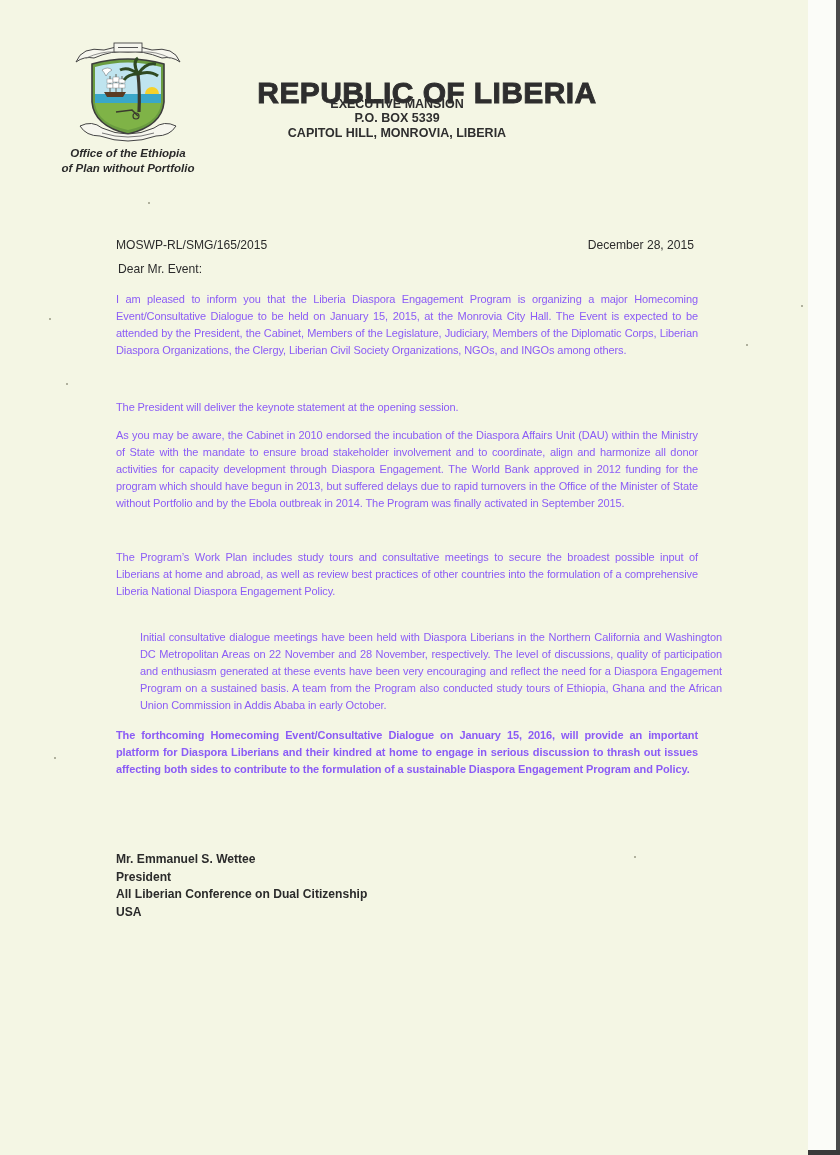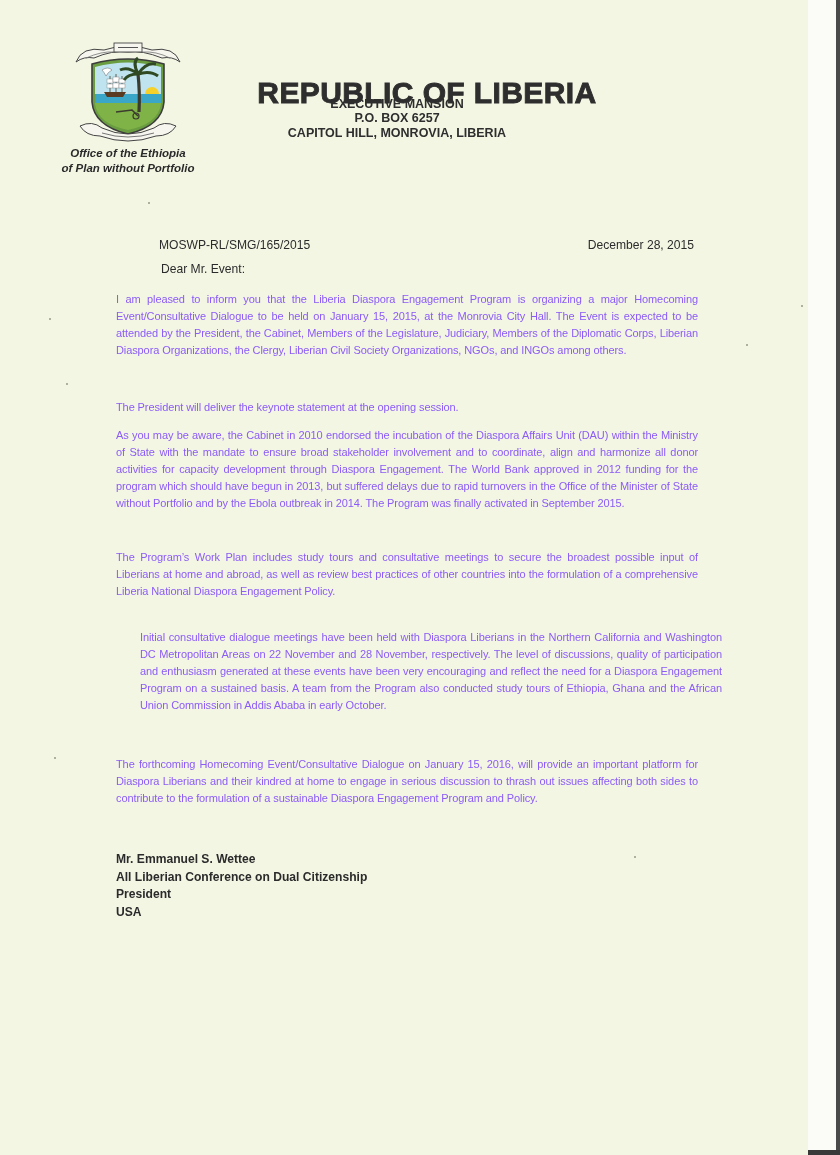--- a/index.html
+++ b/index.html
@@ -52,38 +52,38 @@
     font-family: "Liberation Sans", sans-serif;
     font-weight: bold; font-size: 12.5px; line-height: 15px; color: #2e2e2e;
   }
   .sub1 { top: 97px; }
   .sub2 { top: 111px; }
   .sub3 { top: 126px; }
 
   
   .txt {
     font-family: "Liberation Sans", sans-serif;
-    color: #2b2b2b; font-size: 12.1px; margin-left: 43px;
+    color: #2b2b2b; font-size: 12.1px;
   }
   .ref { position: absolute; left: 116px; top: 238px; }
   .date { position: absolute; right: 146px; top: 238px; }
   .salutation { position: absolute; left: 118px; top: 262px; }
 
   .para {
     position: absolute; left: 116px; width: 582px;
     text-align: justify; line-height: 17px;
     font-family: "Liberation Sans", sans-serif;
     color: #8b5cf6; font-size: 11px; letter-spacing: -0.1px;
   }
   .p1 { top: 291px; }
   .p2 { top: 399px; }
   .p3 { top: 427px; }
   .p4 { top: 549px; }
   .p5 { top: 629px; margin-left: 24px; }
-  .p6 { top: 756px; }
+  .p6 { top: 727px; font-weight: bold; }
 
   .sig {
     position: absolute; left: 116px; top: 851px;
     font-family: "Liberation Sans", sans-serif;
     font-weight: bold; font-size: 12.1px; line-height: 17.5px; color: #2b2b2b;
   }
   .sig div { white-space: nowrap; }
 
   .speck { position: absolute; width: 2px; height: 2px; background: #9a9a86; border-radius: 1px; }
 </style>
@@ -138,38 +138,38 @@
   </svg>
 </div>
 
 <div class="office">
   <div>Office of the Ethiopia</div>
   <div>of Plan without Portfolio</div>
 </div>
 
 <div class="title">REPUBLIC OF LIBERIA</div>
 <div class="sub sub1">EXECUTIVE MANSION</div>
-<div class="sub sub2">P.O. BOX 6257</div>
+<div class="sub sub2">P.O. BOX 5339</div>
 <div class="sub sub3">CAPITOL HILL, MONROVIA, LIBERIA</div>
 
 <div class="txt ref">MOSWP-RL/SMG/165/2015</div>
 <div class="txt date">December 28, 2015</div>
 <div class="txt salutation">Dear Mr. Event:</div>
 
 <div class="para p1">I am pleased to inform you that the Liberia Diaspora Engagement Program is organizing a major Homecoming Event/Consultative Dialogue to be held on January 15, 2015, at the Monrovia City Hall. The Event is expected to be attended by the President, the Cabinet, Members of the Legislature, Judiciary, Members of the Diplomatic Corps, Liberian Diaspora Organizations, the Clergy, Liberian Civil Society Organizations, NGOs, and INGOs among others.</div>
 <div class="para p2">The President will deliver the keynote statement at the opening session.</div>
 <div class="para p3">As you may be aware, the Cabinet in 2010 endorsed the incubation of the Diaspora Affairs Unit (DAU) within the Ministry of State with the mandate to ensure broad stakeholder involvement and to coordinate, align and harmonize all donor activities for capacity development through Diaspora Engagement.  The World Bank approved in 2012 funding for the program which should have begun in 2013, but suffered delays due to rapid turnovers in the Office of the Minister of State without Portfolio and by the Ebola outbreak in 2014. The Program was finally activated in September 2015.</div>
 <div class="para p4">The Program’s Work Plan includes study tours and consultative meetings to secure the broadest possible input of Liberians at home and abroad, as well as review best practices of other countries into the formulation of a comprehensive Liberia National Diaspora Engagement Policy.</div>
 <div class="para p5">Initial consultative dialogue meetings have been held with Diaspora Liberians in the Northern California and Washington DC Metropolitan Areas on 22 November and 28 November, respectively. The level of discussions, quality of participation and enthusiasm generated at these events have been very encouraging and reflect the need for a Diaspora Engagement Program on a sustained basis. A team from the Program also conducted study tours of Ethiopia, Ghana and the African Union Commission in Addis Ababa in early October.</div>
 <div class="para p6">The forthcoming Homecoming Event/Consultative Dialogue on January 15, 2016, will provide an important platform for Diaspora Liberians and their kindred at home to engage in serious discussion to thrash out issues affecting both sides to contribute to the formulation of a sustainable Diaspora Engagement Program and Policy.</div>
 
 <div class="sig">
   <div>Mr. Emmanuel S. Wettee</div>
+  <div>President</div>
   <div>All Liberian Conference on Dual Citizenship</div>
-  <div>President</div>
   <div>USA</div>
 </div>
 
 <div class="speck" style="left:49px;top:318px"></div>
 <div class="speck" style="left:801px;top:305px"></div>
 <div class="speck" style="left:746px;top:344px"></div>
 <div class="speck" style="left:66px;top:383px"></div>
 <div class="speck" style="left:54px;top:757px"></div>
 <div class="speck" style="left:634px;top:856px"></div>
 <div class="speck" style="left:148px;top:202px"></div>

